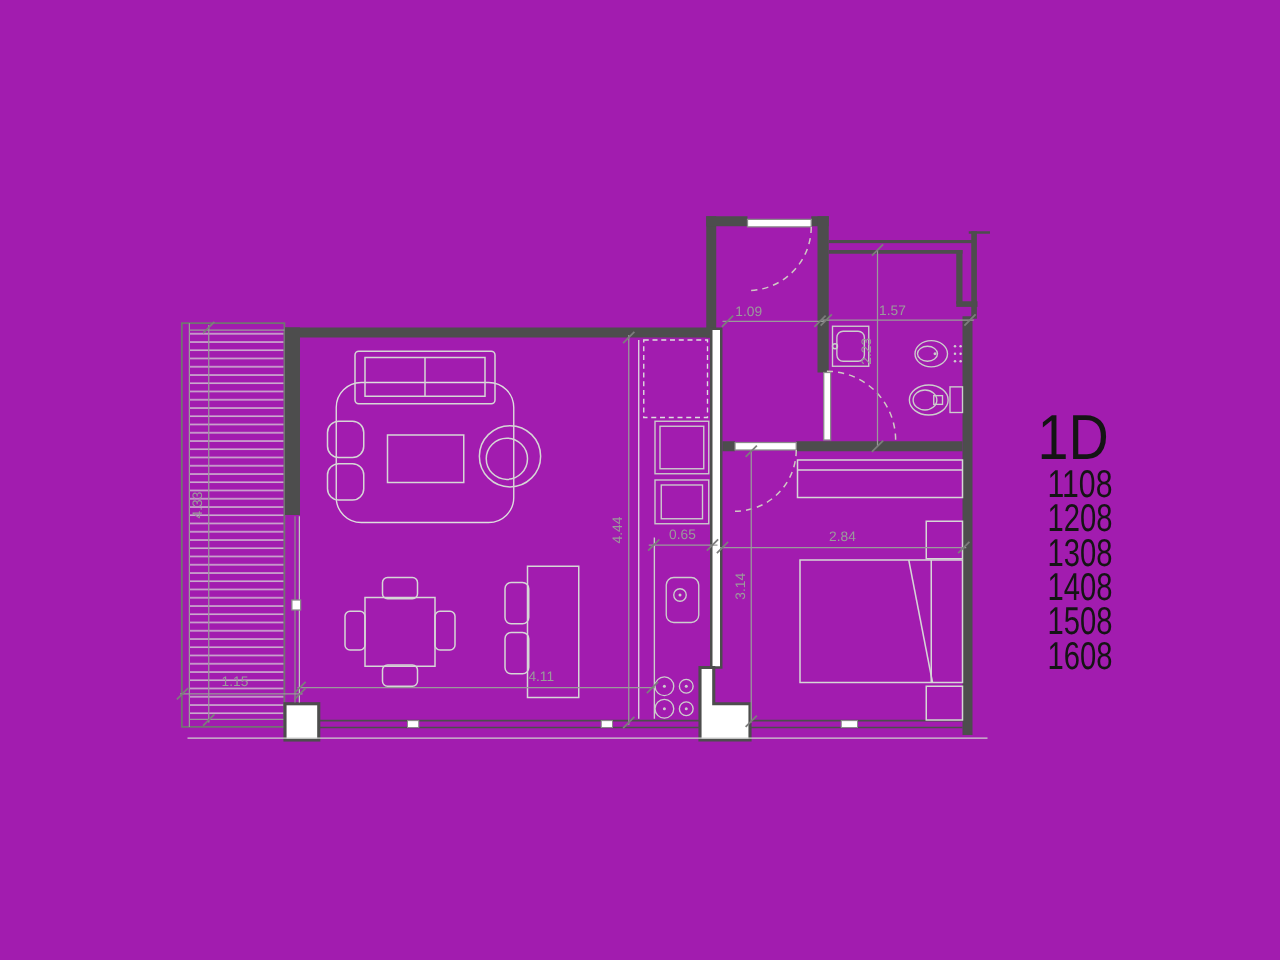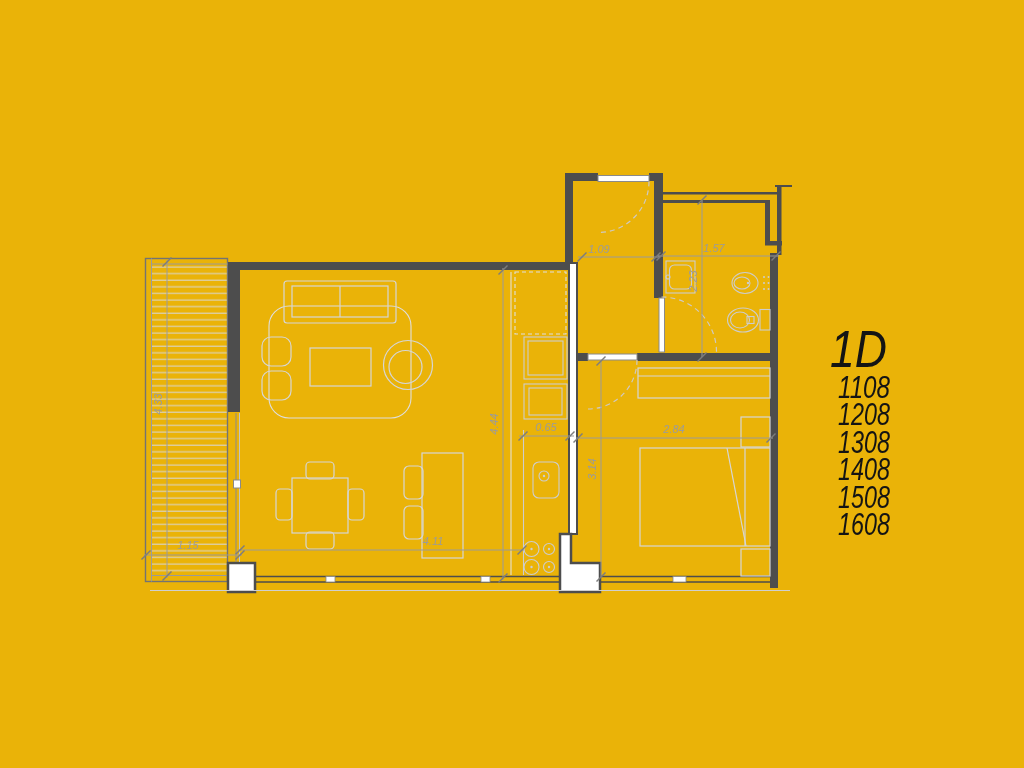--- a/index.html
+++ b/index.html
@@ -1,16 +1,16 @@
 <!DOCTYPE html>
 <html><head>
 <meta charset="utf-8">
 <style>
   html,body{margin:0;padding:0;background:#ffffff;}
-  .page{position:relative;width:1024px;height:768px;background:#eab308;overflow:hidden;font-style:italic;}
+  .page{position:relative;width:1024px;height:768px;background:#a21caf;overflow:hidden;}
   .plan-svg{display:block;}
   .wall{fill:#4d4d4d;stroke:none;}
   .wall-hollow{fill:#ffffff;stroke:#4d4d4d;}
   .furn{fill:none;stroke:#d6d6d6;stroke-width:1.2;}
   .furn-light{fill:none;stroke:#dedede;stroke-width:1.1;}
   .fix{fill:none;stroke:#cdcdcd;stroke-width:1.1;}
   .fixdot{fill:#cdcdcd;stroke:none;}
   .dim{stroke:#9a9a9a;stroke-width:1;fill:none;}
   .tick{stroke:#7d7d7d;stroke-width:1.4;fill:none;}
   .dimtxt{font-family:"Liberation Sans",sans-serif;font-size:11px;fill:#9b9b9b;}

